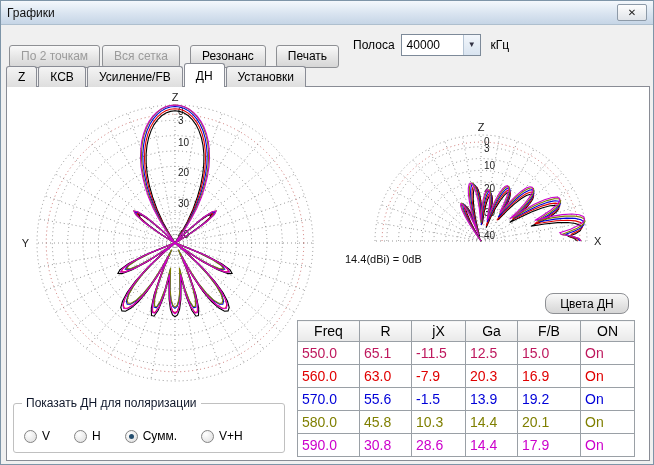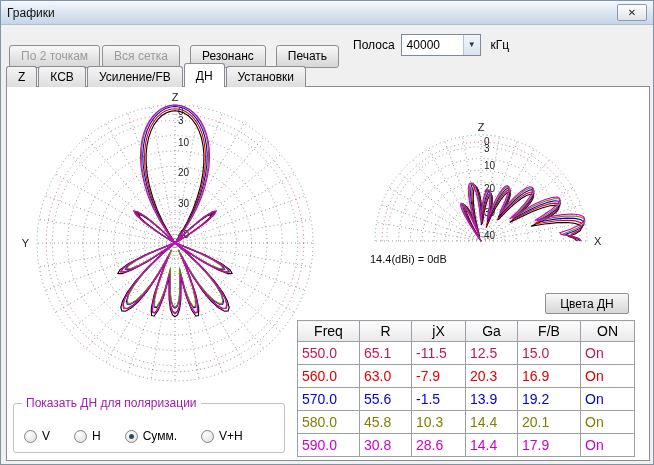--- a/index.html
+++ b/index.html
@@ -33,35 +33,35 @@
   .tab { height:21px; padding:0 11px; display:flex; align-items:center; justify-content:center;
          background:linear-gradient(#f4f4f4,#dedede); border:1px solid #898c95; border-bottom:none;
          border-radius:3px 3px 0 0; margin-right:1px; color:#000; cursor:default; }
   .tab.active { height:24px; background:#fff; position:relative; z-index:4; }
   
   .panel { position:absolute; left:5px; top:85px; width:644px; height:375px;
            background:#fff; border:1px solid #898c95; z-index:1; }
   .plot-svg { position:absolute; }
   #left-plot { left:4px; top:4px; }
   #right-plot { left:352px; top:30px; }
-  .ref-label { position:absolute; left:338px; top:166px; font-size:11px; color:#111;margin-left:25px; }
+  .ref-label { position:absolute; left:338px; top:166px; font-size:11px; color:#111; }
   .colors-btn { position:absolute; left:538px; top:206px; width:84px; height:21px;
                 font:12px "Liberation Sans",sans-serif;
                 background:linear-gradient(#f9f9f9,#e3e3e3 60%,#d6d6d6);
-                border:1px solid #8e9094; border-radius:2px; }
+                border:1px solid #8e9094; border-radius:8px; }
   
   .freq-table { position:absolute; left:290px; top:233px; width:337px; border-collapse:collapse;
                 table-layout:fixed; font-size:14px; }
   .freq-table th, .freq-table td { border:1px solid #9aa0a6; padding:0 4px; overflow:hidden; white-space:nowrap; }
   .freq-table th { height:21px; background:linear-gradient(#fcfcfc,#e9e9e9); font-weight:normal; text-align:center; color:#000; }
   .freq-table td { height:23px; text-align:left; background:#fff; }
   
   .polar-group { position:absolute; left:6px; top:316px; width:272px; height:50px;
                  border:1px solid #c0c0c0; border-radius:3px; }
-  .polar-legend { position:absolute; top:-8px; left:8px; background:#fff; padding:0 4px; color:#a21caf; }
+  .polar-legend { position:absolute; top:-8px; left:8px; background:#fff; padding:0 4px; color:#0f172a; }
   .radio-row { position:absolute; left:10px; bottom:9px; display:flex; align-items:center; }
   .radio-item { display:flex; align-items:center; gap:5px; margin-right:24px; cursor:default; }
   .radio { width:13px; height:13px; border-radius:50%; border:1px solid #848484;
            background:radial-gradient(circle at 35% 30%, #ffffff, #dcdcdc);
            display:flex; align-items:center; justify-content:center; }
   .radio.checked::after { content:''; width:5px; height:5px; border-radius:50%; background:#254e6e; }
 </style>
 </head>
 <body>
 

